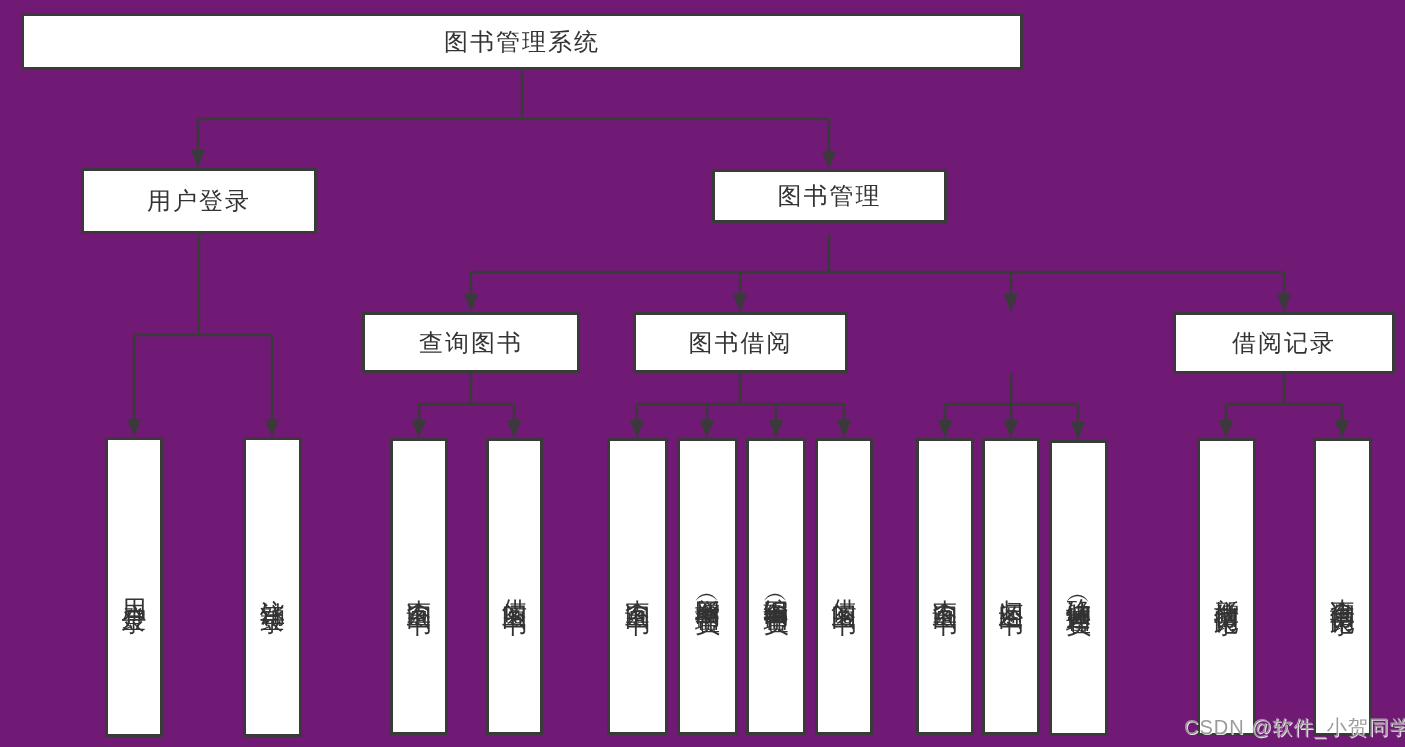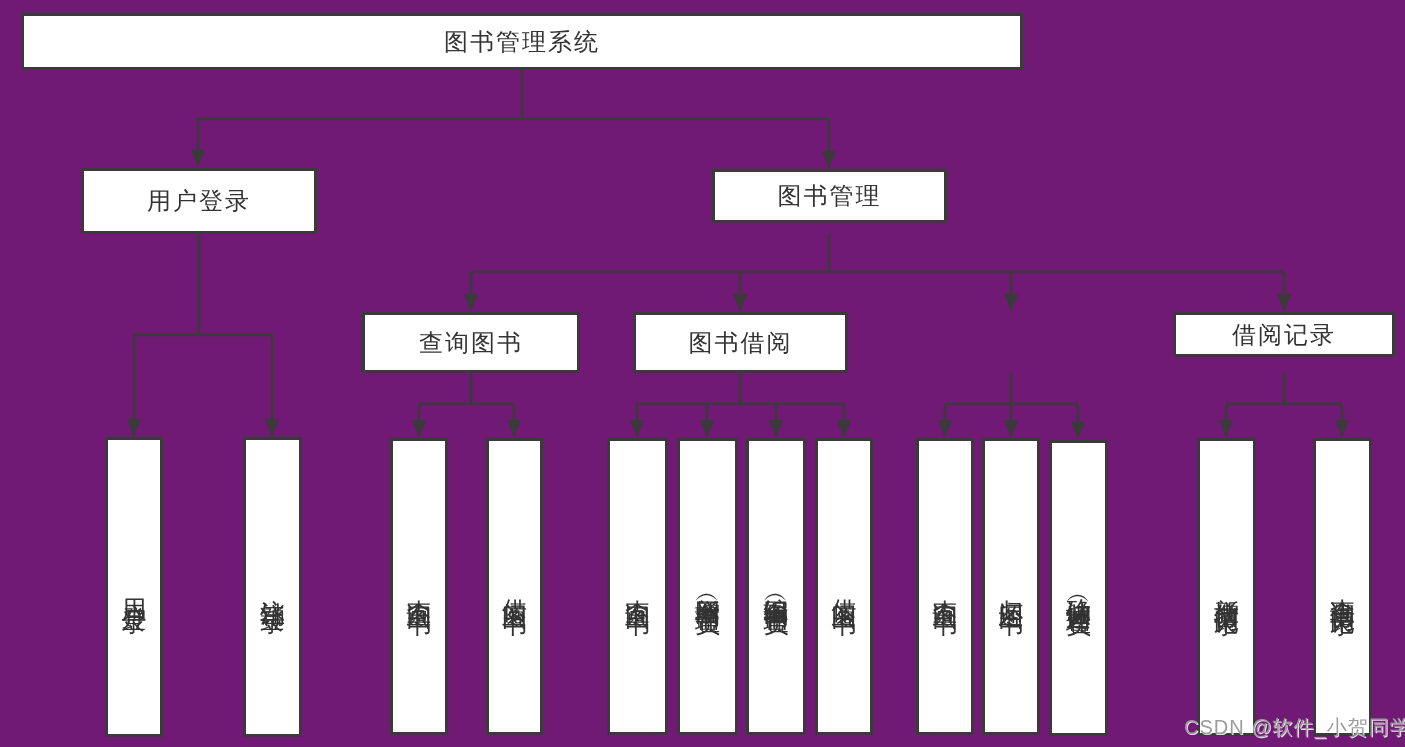--- a/index.html
+++ b/index.html
@@ -112,21 +112,21 @@
     <polygon points="1335,420 1349,420 1342,438"></polygon>
   </svg>
 
   <div class="hbox" style="left:21px;top:13px;width:1002px;height:57px;">图书管理系统</div>
 
   <div class="hbox" style="left:81px;top:168px;width:236px;height:66px;">用户登录</div>
   <div class="hbox" style="left:712px;top:169px;width:235px;height:54px;">图书管理</div>
 
   <div class="hbox" style="left:362px;top:312px;width:218px;height:61px;">查询图书</div>
   <div class="hbox" style="left:633px;top:312px;width:215px;height:61px;">图书借阅</div>
-  <div class="hbox" style="left:1173px;top:312px;width:222px;height:45px;">借阅记录</div>
+  <div class="hbox" style="left:1173px;top:312px;width:222px;height:62px;">借阅记录</div>
 
   <div class="vbox" style="left:105px;top:437px;width:58px;height:300px;">用户登录</div>
   <div class="vbox" style="left:243px;top:437px;width:59px;height:300px;">注销登录</div>
 
   <div class="vbox" style="left:390px;top:438px;width:58px;height:297px;">查询图书</div>
   <div class="vbox" style="left:486px;top:438px;width:57px;height:297px;">借阅图书</div>
 
   <div class="vbox" style="left:607px;top:438px;width:61px;height:297px;">查询图书</div>
   <div class="vbox" style="left:677px;top:438px;width:61px;height:297px;letter-spacing:2px;">新增图书（管理员）</div>
   <div class="vbox" style="left:746px;top:438px;width:60px;height:297px;letter-spacing:2px;">编辑图书（管理员）</div>

